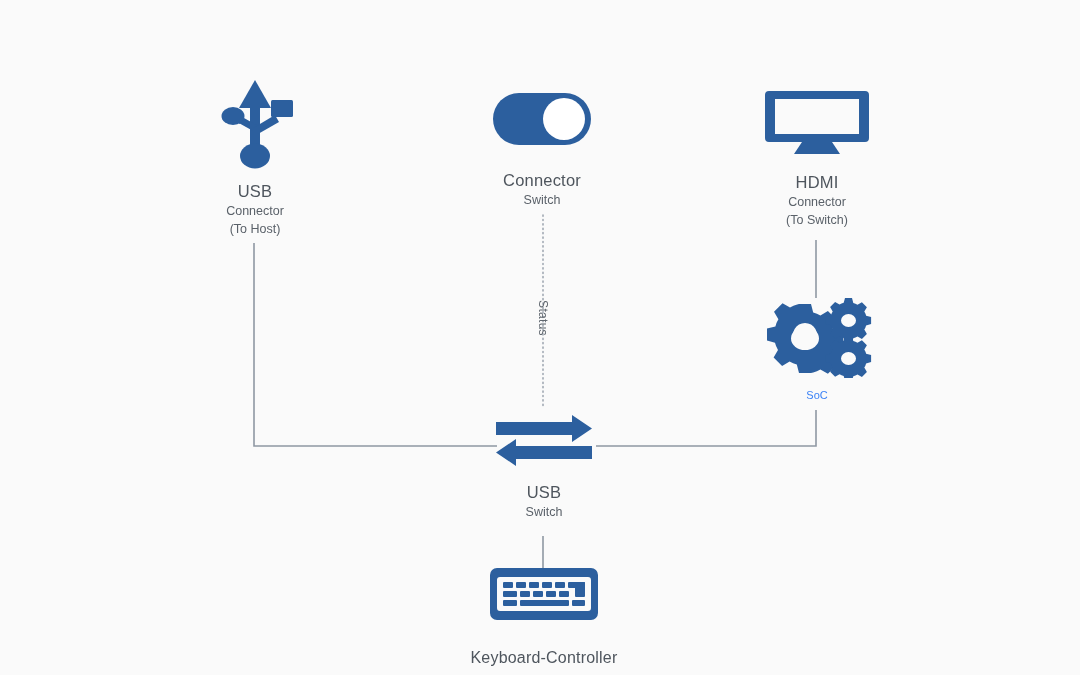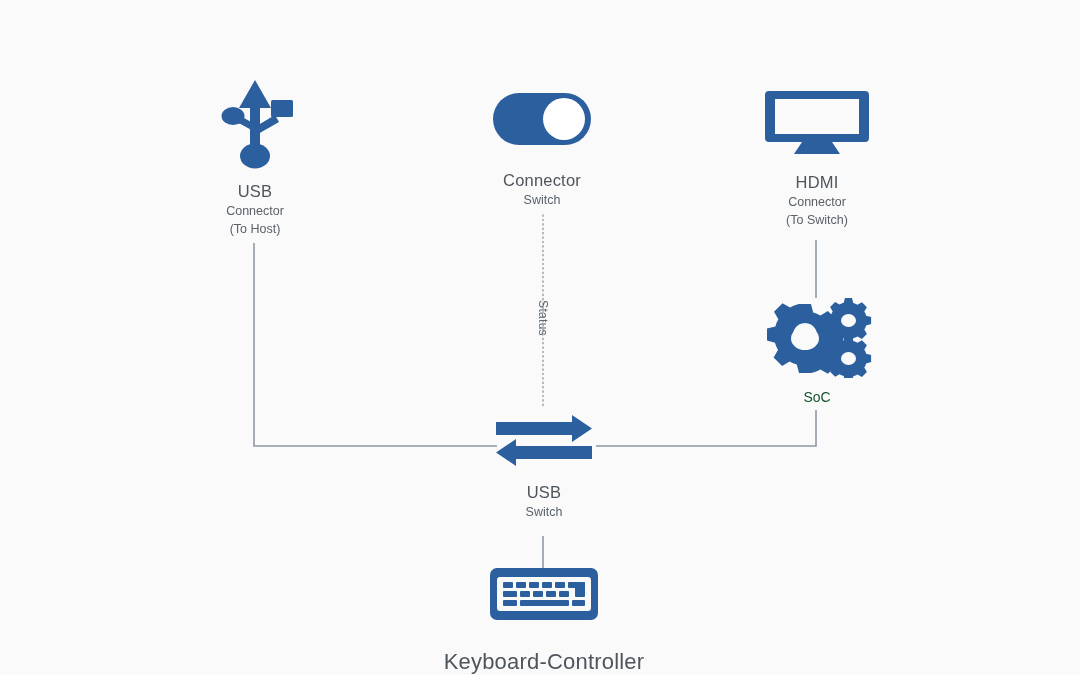--- a/index.html
+++ b/index.html
@@ -54,26 +54,26 @@
     line-height: 1.4;
     white-space: nowrap;
   }
   .label-sub2 {
     font-size: 12.5px;
     color: #5a6169;
     line-height: 1.55;
     white-space: nowrap;
   }
   .label-tiny {
-    font-size: 14px;
-    color: #14532d;
+    font-size: 11px;
+    color: #3b82f6;
     white-space: nowrap;
   }
   .label-big {
-    font-size: 22px;
+    font-size: 16px;
     color: #4e555d;
     letter-spacing: 0.2px;
     white-space: nowrap;
   }
 
   
   #node-usb-connector   { left: 175px;  top: 78px;  width: 160px; }
   #node-physical-switch { left: 462px;  top: 92px;  width: 160px; }
   #node-hdmi-connector  { left: 737px;  top: 88px;  width: 160px; }
   #node-soc             { left: 742px;  top: 296px; width: 150px; }

